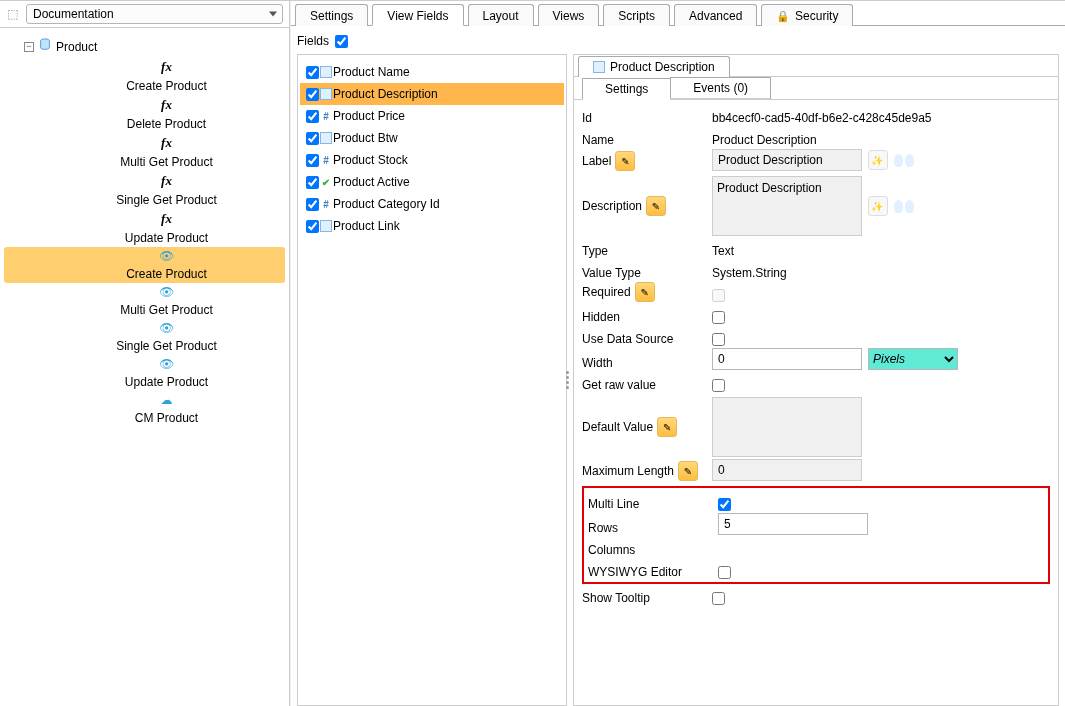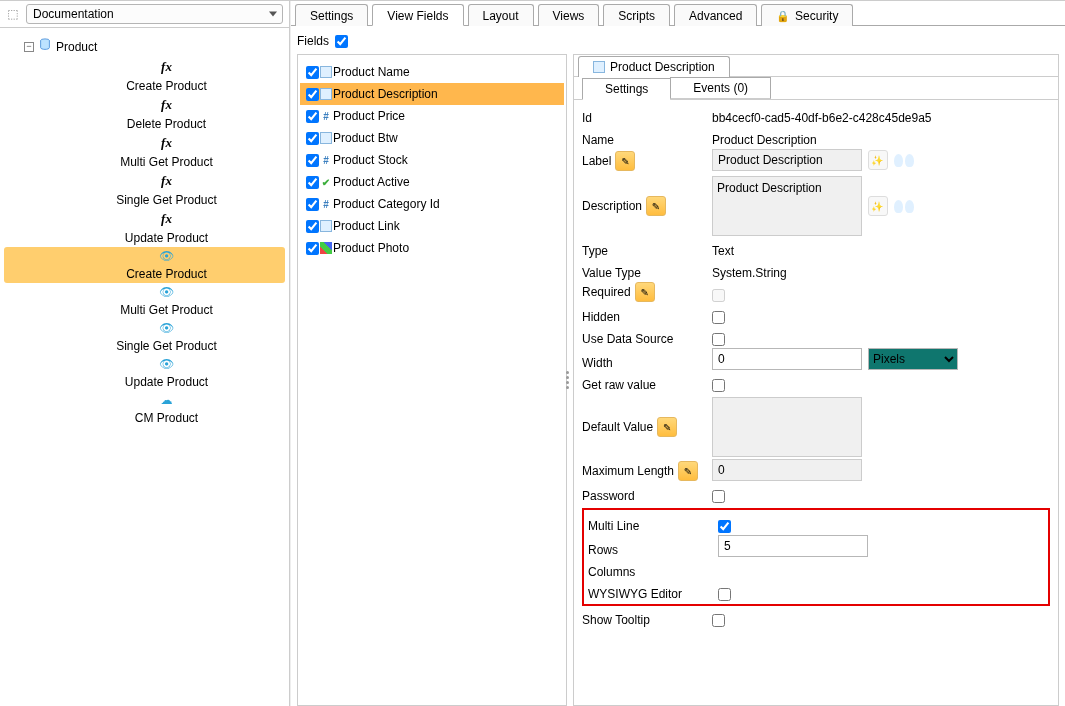--- a/index.html
+++ b/index.html
@@ -54,21 +54,21 @@
   .detail-subtabs .stab:first-child { margin-left:8px; }
   .detail-subtabs .stab.active { border-bottom:1px solid #fff; }
 
   .form-grid { padding:4px 8px 10px 8px; }
   .form-row { display:flex; align-items:flex-end; min-height:22px; padding:1px 0; }
   .form-row .lbl { width:130px; display:flex; align-items:center; gap:4px; }
   .form-row .val { flex:0 0 auto; display:flex; align-items:center; gap:6px; }
   .form-row input[type=text] { border:1px solid #b7b7b7; padding:2px 5px; height:22px; width:150px; background:#fff; }
   .form-row input[type=text].readonly { background:#f0f0f0; border:1px solid #ccc; }
   .form-row textarea { border:1px solid #ccc; background:#f0f0f0; width:150px; height:60px; padding:4px; resize:none; font-family:inherit; }
-  .form-row select { border:1px solid #b7b7b7; height:22px; width:90px; background:#0f766e; }
+  .form-row select { border:1px solid #b7b7b7; height:22px; width:90px; background:#5eead4;font-style:italic; }
   .form-row input[type=checkbox]{ margin:0; }
   .pencil-btn { width:20px; height:20px; border:1px solid #e6b85e; border-radius:3px; background:linear-gradient(#ffd87a,#ffbd3f); display:inline-flex; align-items:center; justify-content:center; cursor:pointer; font-size:10px; }
   .wand-btn { width:20px; height:20px; border:1px solid #ddd; border-radius:3px; background:#f8f8f8; display:inline-flex; align-items:center; justify-content:center; cursor:pointer; font-size:10px; }
   .bulb-icons { display:inline-flex; gap:2px; opacity:.45; }
   .bulb-icons span { width:9px; height:13px; border-radius:50% 50% 40% 40%; background:#bcdfff; display:inline-block; }
   .info-icon { width:13px; height:13px; border-radius:50%; background:#3b99e8; color:#fff; display:inline-flex; align-items:center; justify-content:center; font-size:9px; font-weight:bold; font-style:italic; }
 
   .highlight-box { border:2px solid #e40000; padding:2px 4px; margin-top:4px; }
 
   
@@ -211,27 +211,20 @@
               <span class="mini-icon" style="color:#3b7fbf;font-weight:bold"> #</span>
               <span>Product Category Id</span>
             </div>
             <div class="field-item">
               <input type="checkbox" checked="" style="">
               <span class="mini-icon">
                 <span class="sq"></span>
               </span>
               <span>Product Link</span>
             </div>
-            <div class="field-item">
-              <input type="checkbox" checked="" style="">
-              <span class="mini-icon">
-                <span class="rgb-sq"></span>
-              </span>
-              <span>Product Photo</span>
-            </div>
             <div class="drag-handle">
               <div></div>
               <div></div>
               <div></div>
               <div></div>
             </div>
         </div>
 
         <div class="detail-panel">
           <div class="detail-tabhead">
@@ -335,26 +328,20 @@
             </div>
             <div class="form-row">
               <div class="lbl">
                   <span>Maximum Length</span>
                   <span class="pencil-btn">✎</span>
                 </div>
               <div class="val">
                   <input type="text" class="readonly" readonly="" value="0" style="">
                 </div>
             </div>
-            <div class="form-row">
-                <div class="lbl">Password</div>
-                <div class="val">
-                  <input type="checkbox" style="">
-                </div>
-              </div>
 
             <div class="highlight-box">
               <div class="form-row">
                   <div class="lbl">Multi Line</div>
                   <div class="val">
                     <input type="checkbox" checked="" style="">
                   </div>
                 </div>
               <div class="form-row">
                   <div class="lbl">Rows</div>

